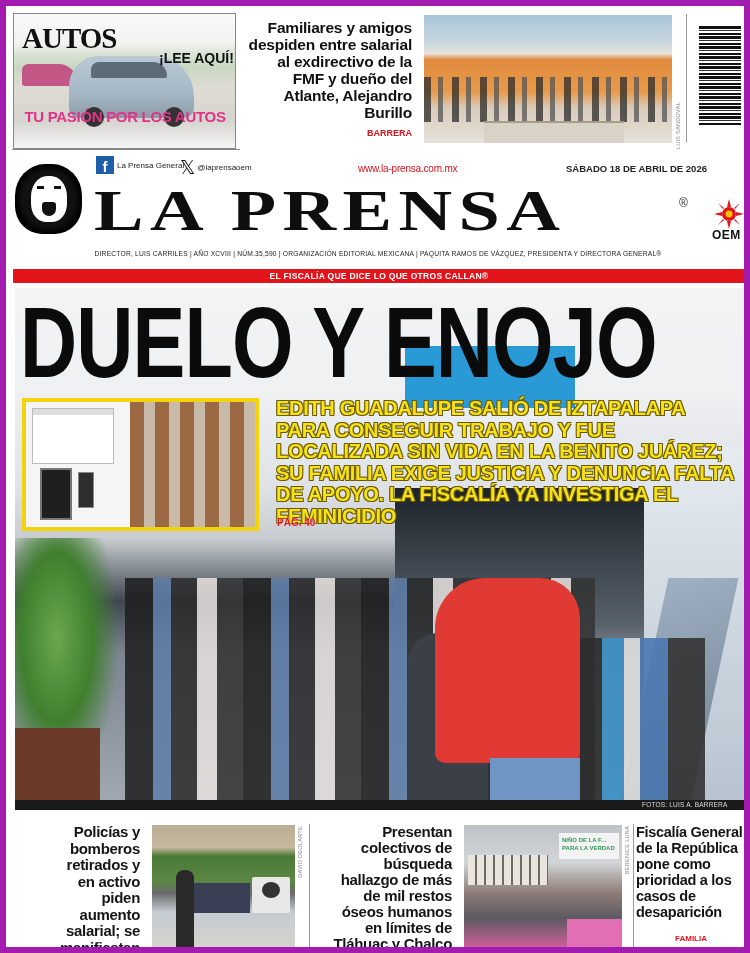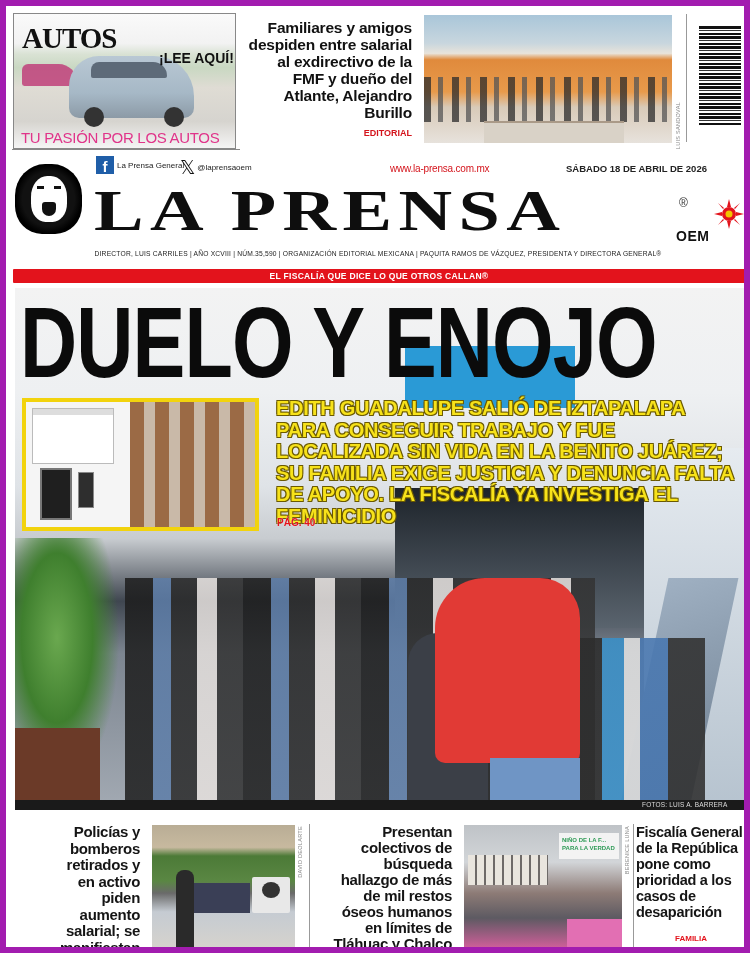--- a/index.html
+++ b/index.html
@@ -8,48 +8,48 @@
   .page { position: absolute; left: 0; top: 0; width: 750px; height: 953px; background: #fff; border: 6px solid #a21caf; overflow: hidden; }
 
   
   .autos-box { position: absolute; left: 7px; top: 7px; width: 223px; height: 136px; border: 1px solid #888; background: linear-gradient(180deg,#fafafa 0%,#f2f2f2 22%,#d9e2d4 30%,#c9d8c2 40%,#dfdcd4 55%,#d6d4cf 80%,#f5f5f5 100%); overflow: hidden; }
   .autos-logo { position: absolute; left: 8px; top: 8px; font-family: "Liberation Serif", serif; font-weight: bold; font-size: 29px; letter-spacing: -1px; color: #111; }
   .autos-cta { position: absolute; left: 145px; top: 12px; font-weight: bold; font-size: 14px; color: #111; margin-top: 24px; }
   .autos-flowers { position: absolute; left: 8px; top: 50px; width: 55px; height: 22px; background: #c0407a; border-radius: 10px 30px 6px 4px; opacity: .85; }
   .autos-car { position: absolute; left: 55px; top: 42px; width: 125px; height: 62px; background: linear-gradient(180deg,#b9c8d4 0%,#a6b8c6 60%,#8c9aa6 100%); border-radius: 30px 40px 10px 10px; }
   .autos-car::before { content:""; position:absolute; left:22px; top:6px; width:76px; height:16px; background:#5d6a78; border-radius: 8px 14px 2px 2px; }
   .autos-wheel { position: absolute; width: 20px; height: 20px; background: #333; border-radius: 50%; top: 93px; }
-  .autos-tag { position: absolute; left: 7px; bottom: 2px; width: 208px; font-weight: normal; font-size: 15px; color: #e0348a; letter-spacing: -0.3px; }
+  .autos-tag { position: absolute; left: 7px; bottom: 23px; width: 208px; text-align: center; font-weight: bold; font-size: 15px; color: #e0348a; letter-spacing: -0.3px; }
 
   .burillo-head { position: absolute; left: 240px; top: 13px; width: 166px; text-align: right; font-weight: bold; font-size: 15.5px; line-height: 17px; color: #111; letter-spacing: -0.2px; }
   .burillo-sec { position: absolute; left: 300px; top: 122px; width: 106px; text-align: right; font-weight: bold; font-size: 9px; color: #d4141c; }
   .burillo-photo { position: absolute; left: 418px; top: 9px; width: 248px; height: 128px; background: linear-gradient(180deg,#a9c6d9 0%,#c8d6de 22%,#e8e3da 30%,#e08a3c 35%,#e89a4b 60%,#d8cab8 72%,#e7e2dc 100%); overflow: hidden; }
   .burillo-photo .people { position: absolute; left: 0; top: 62px; width: 100%; height: 45px; background: repeating-linear-gradient(90deg,#2b2b2b 0 7px,transparent 7px 14px,#555 14px 19px,transparent 19px 28px); opacity: .75; }
   .burillo-photo .floor { position: absolute; left: 60px; bottom: 0; width: 140px; height: 22px; background: #d9d2c7; border-top: 2px solid #aa9a88; }
   .credit-v { position: absolute; font-size: 5.5px; color: #888; writing-mode: vertical-rl; transform: rotate(180deg); letter-spacing: .3px; }
   .barcode-divider { position: absolute; left: 680px; top: 8px; width: 1px; height: 128px; background: #999; }
   .barcode { position: absolute; left: 693px; top: 20px; width: 42px; height: 100px; background: repeating-linear-gradient(180deg,#111 0 3px,#fff 3px 4px,#333 4px 5px,#fff 5px 7px,#111 7px 9px,#fff 9px 10px); }
   .barcode-num { position: absolute; left: 737px; top: 18px; font-size: 8px; color: #222; writing-mode: vertical-rl; letter-spacing: 1px; }
 
   .top-rule { position: absolute; left: 6px; top: 143px; width: 228px; height: 1px; background: #888; }
 
   
   .social { position: absolute; top: 150px; display: flex; align-items: center; font-size: 8px; color: #222; }
   .fb-icon { width: 18px; height: 18px; background: #1f5ea8; color: #fff; font-weight: bold; font-size: 15px; display: flex; align-items: flex-end; justify-content: center; margin-right: 3px; line-height: 1; }
   .x-icon { font-size: 19px; font-weight: normal; margin-right: 2px; color: #111; font-family: "DejaVu Sans", sans-serif; }
-  .site-url { position: absolute; left: 352px; top: 157px; font-size: 10px; color: #d4141c; letter-spacing: -0.2px; margin-left: 32px; }
+  .site-url { position: absolute; left: 352px; top: 157px; font-size: 10px; color: #d4141c; letter-spacing: -0.2px; }
   .date { position: absolute; left: 560px; top: 157px; font-weight: bold; font-size: 9.5px; color: #222; }
   .lion { position: absolute; left: 9px; top: 158px; width: 67px; height: 70px; background: radial-gradient(ellipse at 50% 50%, #111 55%, #000 70%); border-radius: 45% 45% 40% 40%; overflow: hidden; }
   .lion .face { position: absolute; left: 16px; top: 12px; width: 36px; height: 46px; background: #fff; border-radius: 45% 45% 40% 40%; }
   .lion .eye { position: absolute; top: 22px; width: 7px; height: 3px; background: #111; }
   .lion .mouth { position: absolute; left: 27px; top: 38px; width: 14px; height: 14px; background: #111; border-radius: 3px 3px 50% 50%; }
   .logo { position: absolute; left: 88px; top: 180px; font-family: "Liberation Serif", serif; font-weight: bold; font-size: 58px; line-height: 50px; letter-spacing: 5px; color: #0e0e0e; transform: scaleX(1.28); transform-origin: left; white-space: nowrap; }
   .reg { position: absolute; left: 673px; top: 190px; font-size: 12px; color: #333; }
   .oem-sun { position: absolute; left: 708px; top: 193px; width: 30px; height: 30px; }
-  .oem-label { position: absolute; left: 670px; top: 222px; font-weight: bold; font-size: 14px; color: #111; letter-spacing: .5px; }
+  .oem-label { position: absolute; left: 706px; top: 222px; font-weight: bold; font-size: 12px; color: #111; letter-spacing: .5px; }
   .staff { position: absolute; left: 0; top: 244px; width: 744px; text-align: center; font-size: 6.7px; color: #222; letter-spacing: .2px; }
   .slogan { position: absolute; left: 7px; top: 263px; width: 732px; height: 14px; background: #e3131c; border-radius: 1px; color: #fff; text-align: center; font-weight: bold; font-size: 8.5px; line-height: 14px; letter-spacing: .3px; }
 
   
   .hero { position: absolute; left: 9px; top: 282px; width: 729px; height: 522px; overflow: hidden; background: linear-gradient(180deg,#f3f3f3 0%,#eef0f2 20%,#dfe3e7 38%,#c8ccd0 48%,#3f4650 60%,#7c8590 70%,#a3aab3 100%); }
   .hero .bldg-sign { position: absolute; left: 390px; top: 58px; width: 170px; height: 62px; background: #2a9ad6; }
   .hero .glass { position: absolute; left: 380px; top: 200px; width: 260px; height: 140px; background: linear-gradient(180deg,#1d232a,#5a646e); }
   .hero .wall-right { position: absolute; right: 0; top: 160px; width: 100px; height: 360px; background: linear-gradient(180deg,#e6ebf0,#b6c3cf); }
   .hero .rail { position: absolute; right: 30px; top: 290px; width: 70px; height: 230px; background: linear-gradient(160deg,#9fb0c2,#6d7e90); transform: skewX(-12deg); }
   .hero .plant { position: absolute; left: 0; top: 250px; width: 105px; height: 250px; background: radial-gradient(ellipse at 40% 40%,#6aa84f 0%,#3f7f2e 40%,transparent 70%); }
@@ -100,21 +100,21 @@
     <div class="autos-car"></div>
     <div class="autos-wheel" style="left:70px"></div>
     <div class="autos-wheel" style="left:150px"></div>
     <div class="autos-logo">AUTOS</div>
     <div class="autos-cta">¡LEE AQUÍ!</div>
     <div class="autos-tag">TU PASIÓN POR LOS AUTOS</div>
   </div>
   <div class="top-rule"></div>
 
   <div class="burillo-head">Familiares y amigos despiden entre salarial al exdirectivo de la FMF y dueño del Atlante, Alejandro Burillo</div>
-  <div class="burillo-sec">EDITORIAL</div>
+  <div class="burillo-sec">BARRERA</div>
   <div class="burillo-photo">
     <div class="people"></div>
     <div class="floor"></div>
   </div>
   <div class="credit-v" style="left:669px;top:96px;">LUIS SANDOVAL</div>
   <div class="barcode-divider"></div>
   <div class="barcode"></div>
   <div class="barcode-num">7 503006 093036</div>
 
   <div class="social" style="left:90px;">

